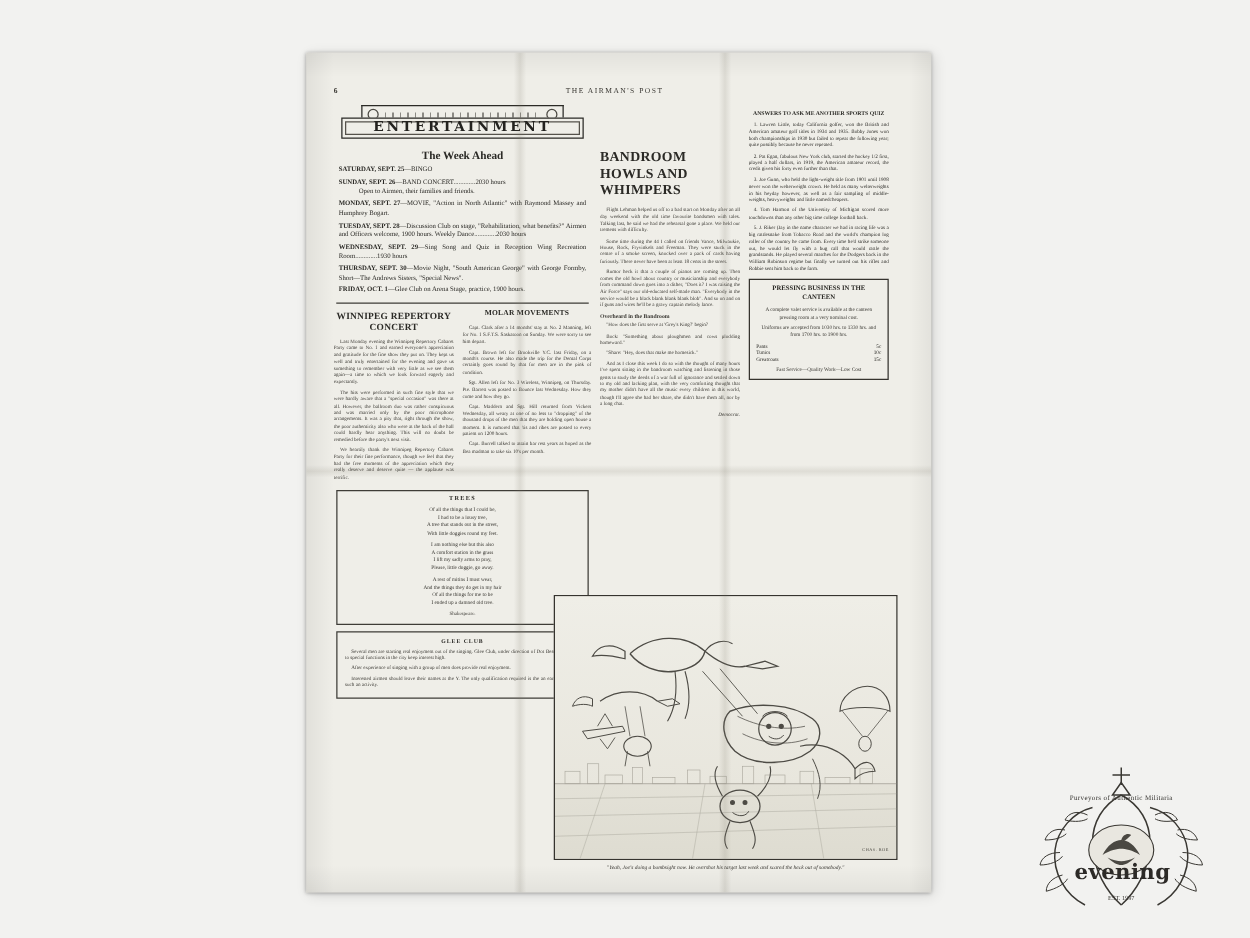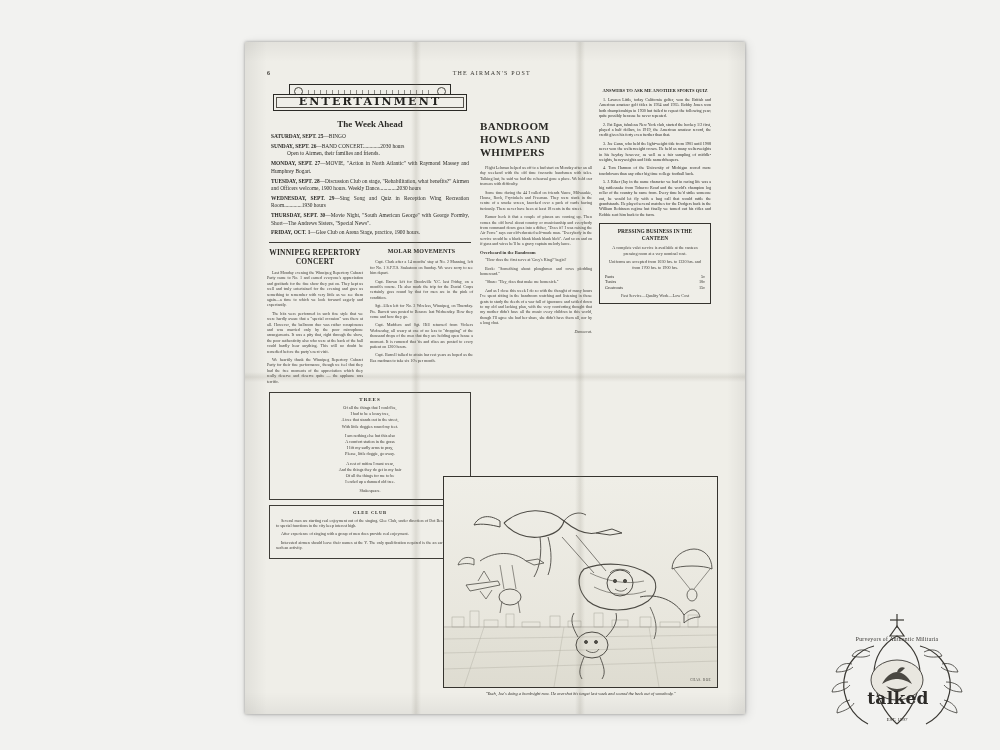--- a/index.html
+++ b/index.html
@@ -615,15 +615,15 @@
       <path d="M112 46 C120 42 127 44 130 50 C122 52 115 51 112 49"></path>
     </g>
     <ellipse cx="85" cy="74" rx="26" ry="20" fill="#e9e7e0" stroke="#3a3833" stroke-width=".9"></ellipse>
     <g fill="#4a4842">
       <path d="M70 78 C74 70 80 66 85 66 C90 66 96 70 100 78 C94 74 88 73 85 73 C82 73 76 74 70 78 Z"></path>
       <path d="M85 66 C86 62 90 60 93 62 C91 64 89 66 87 67 Z"></path>
       <path d="M74 80 C78 84 82 86 85 86 C88 86 92 84 96 80 C92 82 88 83 85 83 C82 83 78 82 74 80 Z"></path>
     </g>
   </svg>
   <div class="tagline">Purveyors of Authentic Militaria</div>
-  <div class="brand">talked</div>
+  <div class="brand">evening</div>
   <div class="est">EST. 1997</div>
 </div>
 
 </body></html>

